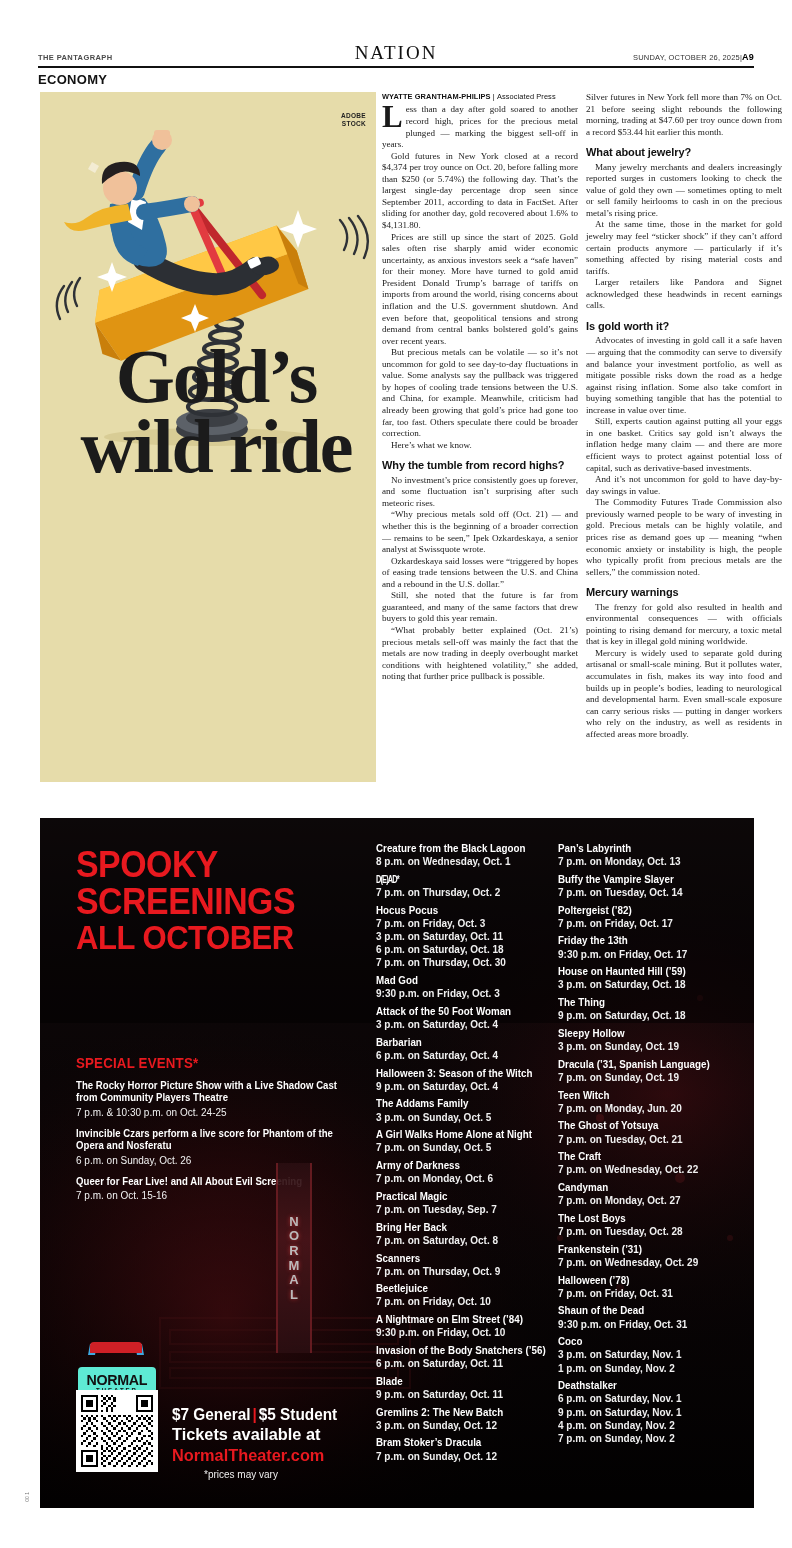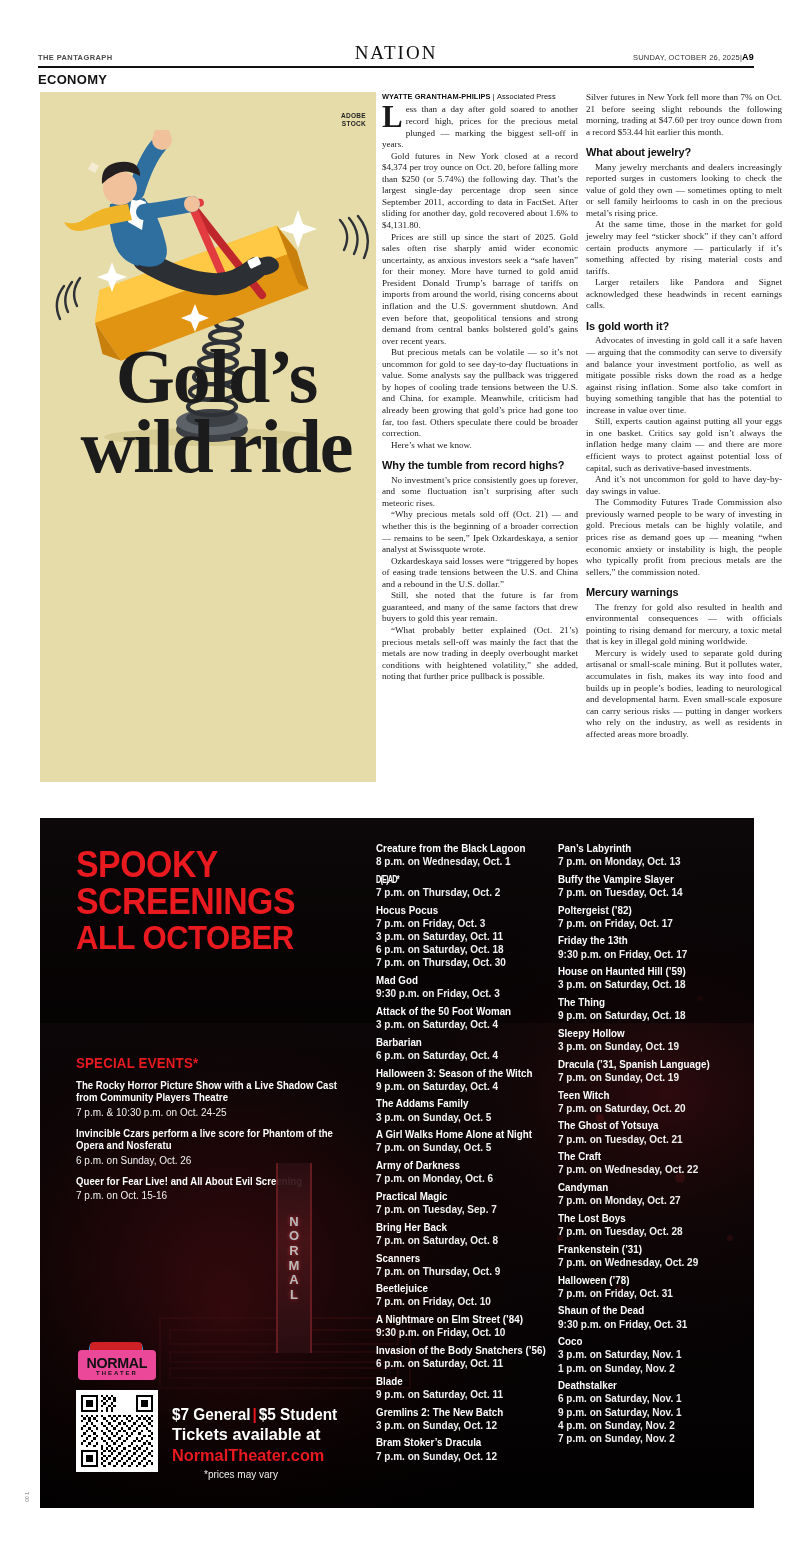--- a/index.html
+++ b/index.html
@@ -183,22 +183,22 @@
   }
   .logo-fin-l {
     position:absolute; left:11px; top:2px; width:7px; height:11px; background:#3fa9e0;
     transform:skewX(-10deg);
   }
   .logo-fin-r {
     position:absolute; left:58px; top:2px; width:7px; height:11px; background:#3fa9e0;
     transform:skewX(10deg);
   }
   .logo-plate {
-    position:absolute; left:0; top:8px; width:78px; height:30px;
-    background:#ec4899; border-radius:4px;
+    position:absolute; left:0; top:25px; width:78px; height:30px;
+    background:#5eead4; border-radius:4px;
     display:flex; flex-direction:column; align-items:center; justify-content:center;
   }
   .logo-word {
     font-family:"Liberation Sans", sans-serif;
     font-weight:700; font-size:14px; letter-spacing:-0.3px; color:#111;
     transform:scaleX(1.02);
   }
   .logo-sub {
     font-family:"Liberation Sans", sans-serif;
     font-weight:700; font-size:6px; letter-spacing:2px; color:#111;
@@ -663,21 +663,21 @@
         <div class="mv">
           <div class="mv-title">Sleepy Hollow</div>
           <div class="mv-time">3 p.m. on Sunday, Oct. 19</div>
         </div>
         <div class="mv">
           <div class="mv-title">Dracula (’31, Spanish Language)</div>
           <div class="mv-time">7 p.m. on Sunday, Oct. 19</div>
         </div>
         <div class="mv">
           <div class="mv-title">Teen Witch</div>
-          <div class="mv-time">7 p.m. on Saturday, Oct. 20</div>
+          <div class="mv-time">7 p.m. on Monday, Jun. 20</div>
         </div>
         <div class="mv">
           <div class="mv-title">The Ghost of Yotsuya</div>
           <div class="mv-time">7 p.m. on Tuesday, Oct. 21</div>
         </div>
         <div class="mv">
           <div class="mv-title">The Craft</div>
           <div class="mv-time">7 p.m. on Wednesday, Oct. 22</div>
         </div>
         <div class="mv">

